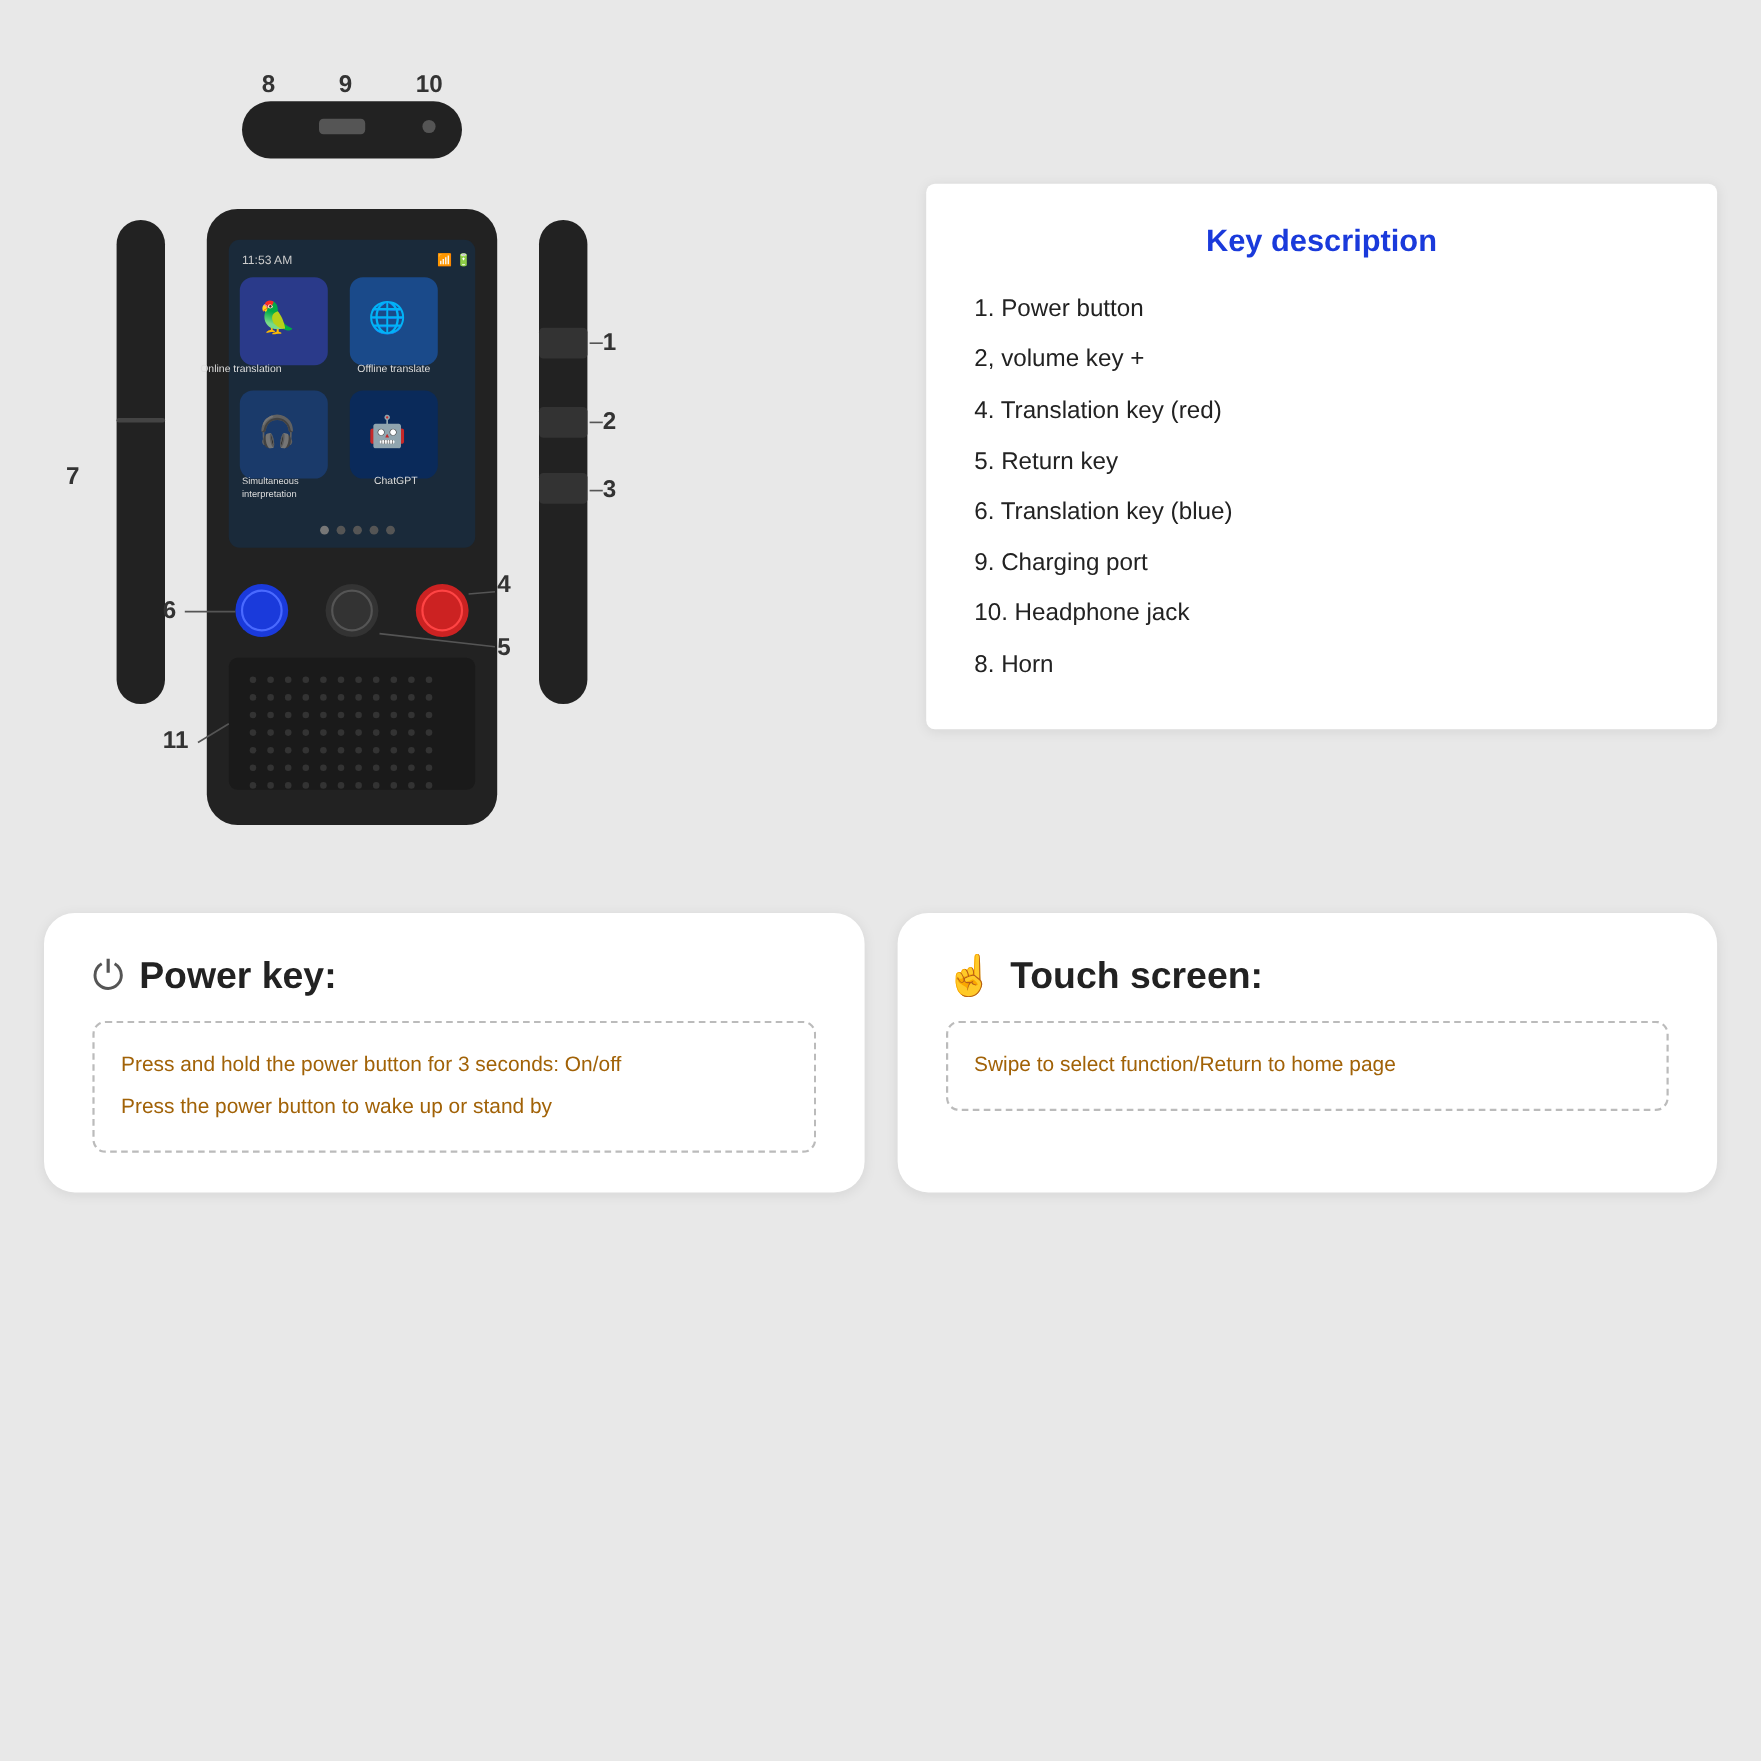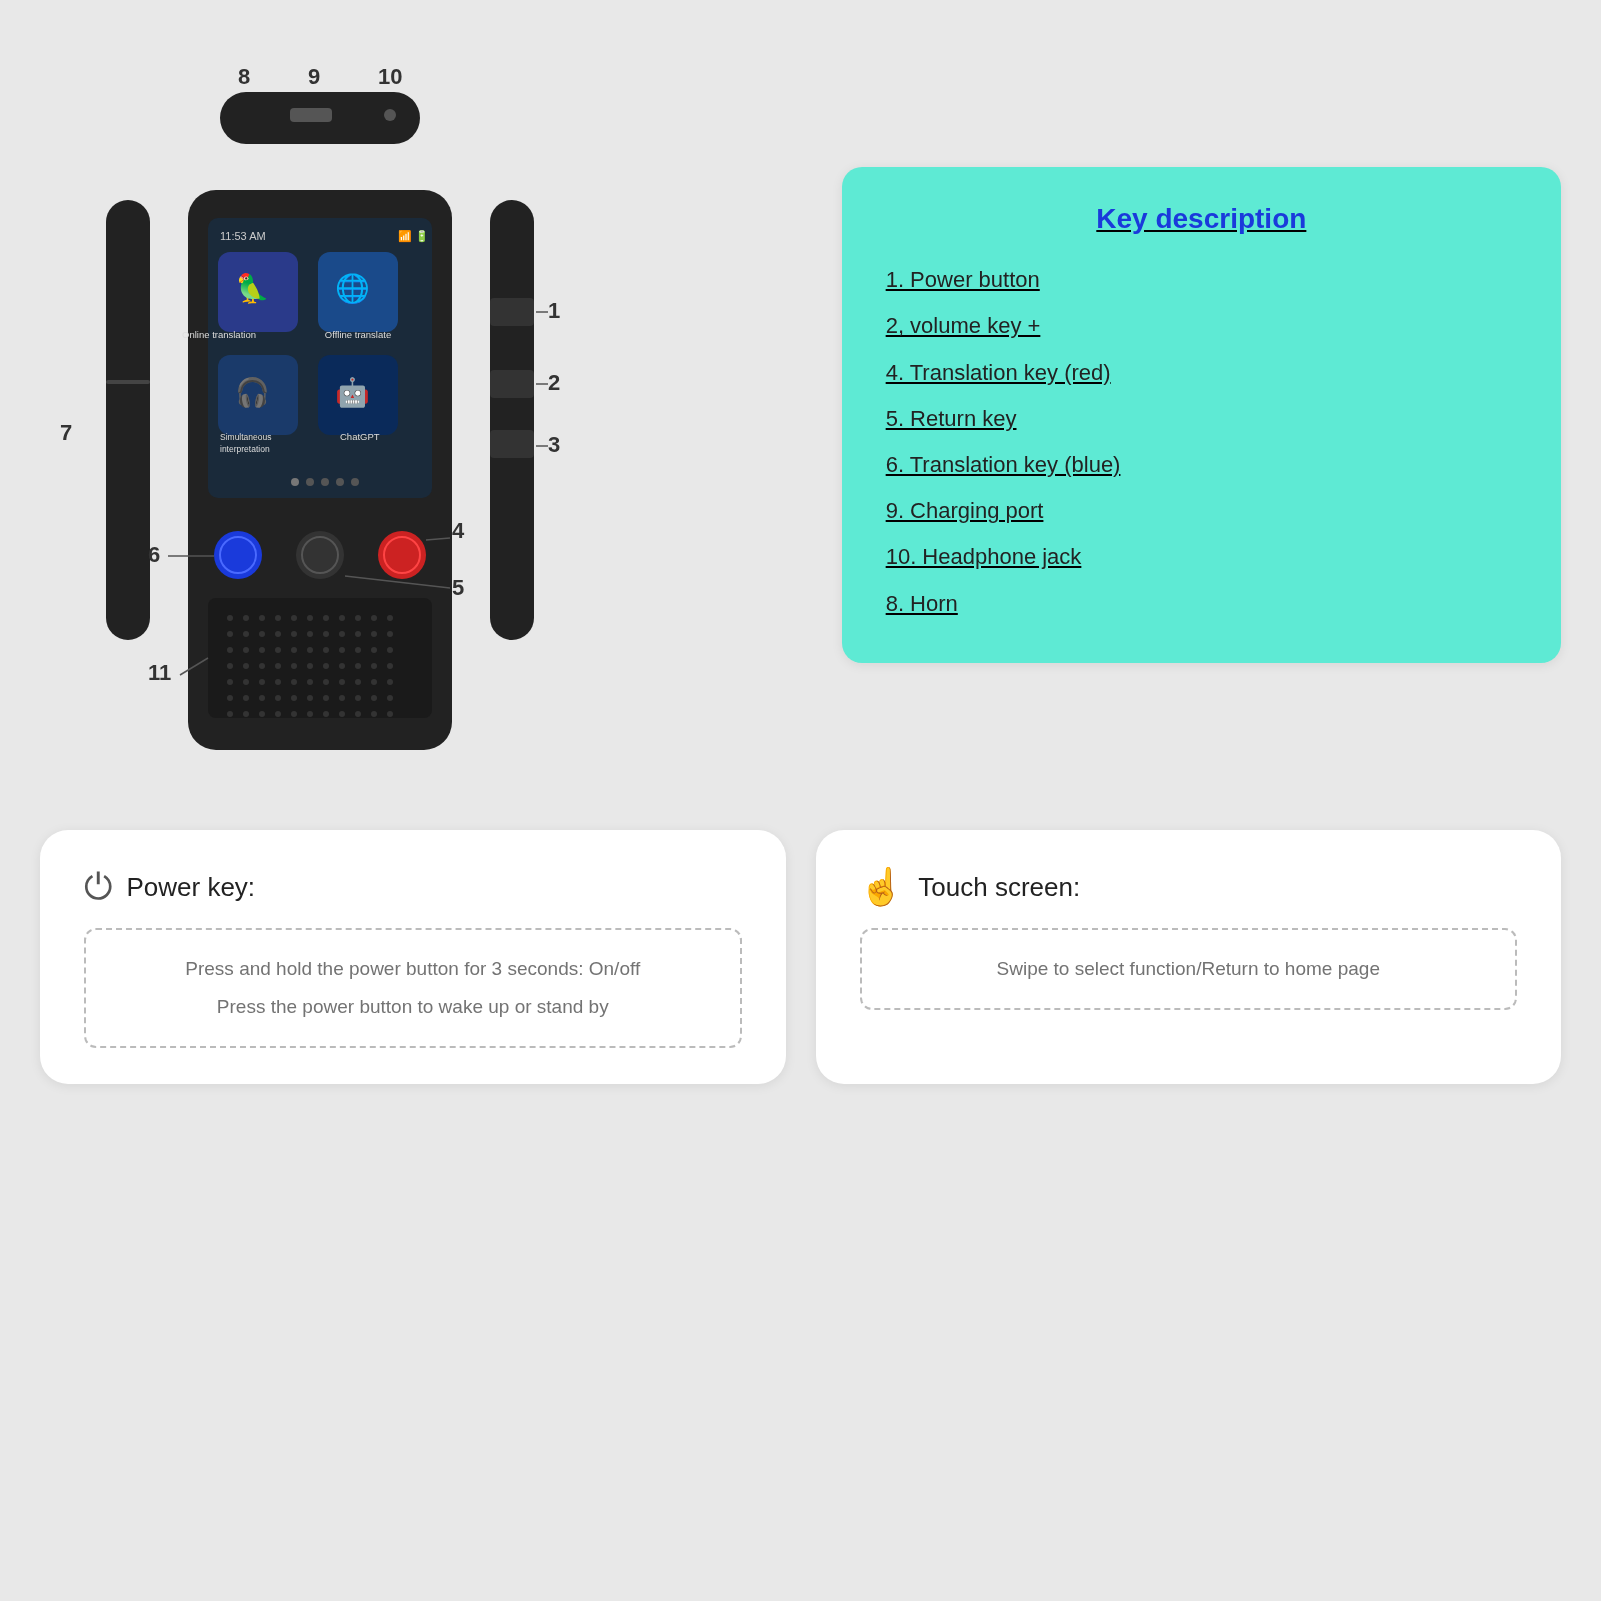--- a/index.html
+++ b/index.html
@@ -26,27 +26,26 @@
     
     .device-area {
       flex: 1.1;
       position: relative;
       height: 750px;
     }
 
     
     .key-desc-card {
       flex: 0.9;
-      background: #5eead4;
-      border-radius: 20px;
+      background: #ffffff;
+      border-radius: 8px;
       padding: 36px 44px;
       box-shadow: 0 2px 12px rgba(0,0,0,0.08);
       height: fit-content;
       align-self: center;
-      text-decoration: underline;
     }
     .key-desc-title {
       color: #1a3adb;
       font-size: 28px;
       font-weight: bold;
       text-align: center;
       margin-bottom: 22px;
     }
     .key-desc-list {
       list-style: none;
@@ -68,36 +67,35 @@
       padding: 36px 44px;
       box-shadow: 0 2px 12px rgba(0,0,0,0.08);
     }
     .info-card-header {
       display: flex;
       align-items: center;
       gap: 14px;
       margin-bottom: 20px;
     }
     .info-card-title {
-      font-size: 26px;
-      font-weight: normal;
+      font-size: 34px;
+      font-weight: bold;
       color: #222;
     }
     .info-card-icon {
       font-size: 36px;
       color: #555;
     }
     .info-card-body {
       border: 2px dashed #bbb;
       border-radius: 12px;
       padding: 20px 24px;
       font-size: 19px;
-      color: #737373;
+      color: #a16207;
       line-height: 2;
-      text-align: center;
     }
   </style>
 </head>
 <body>
 
 <div class="top-section">
 
   <div class="device-area">
     <svg width="680" height="750" viewBox="0 0 680 750">
 

